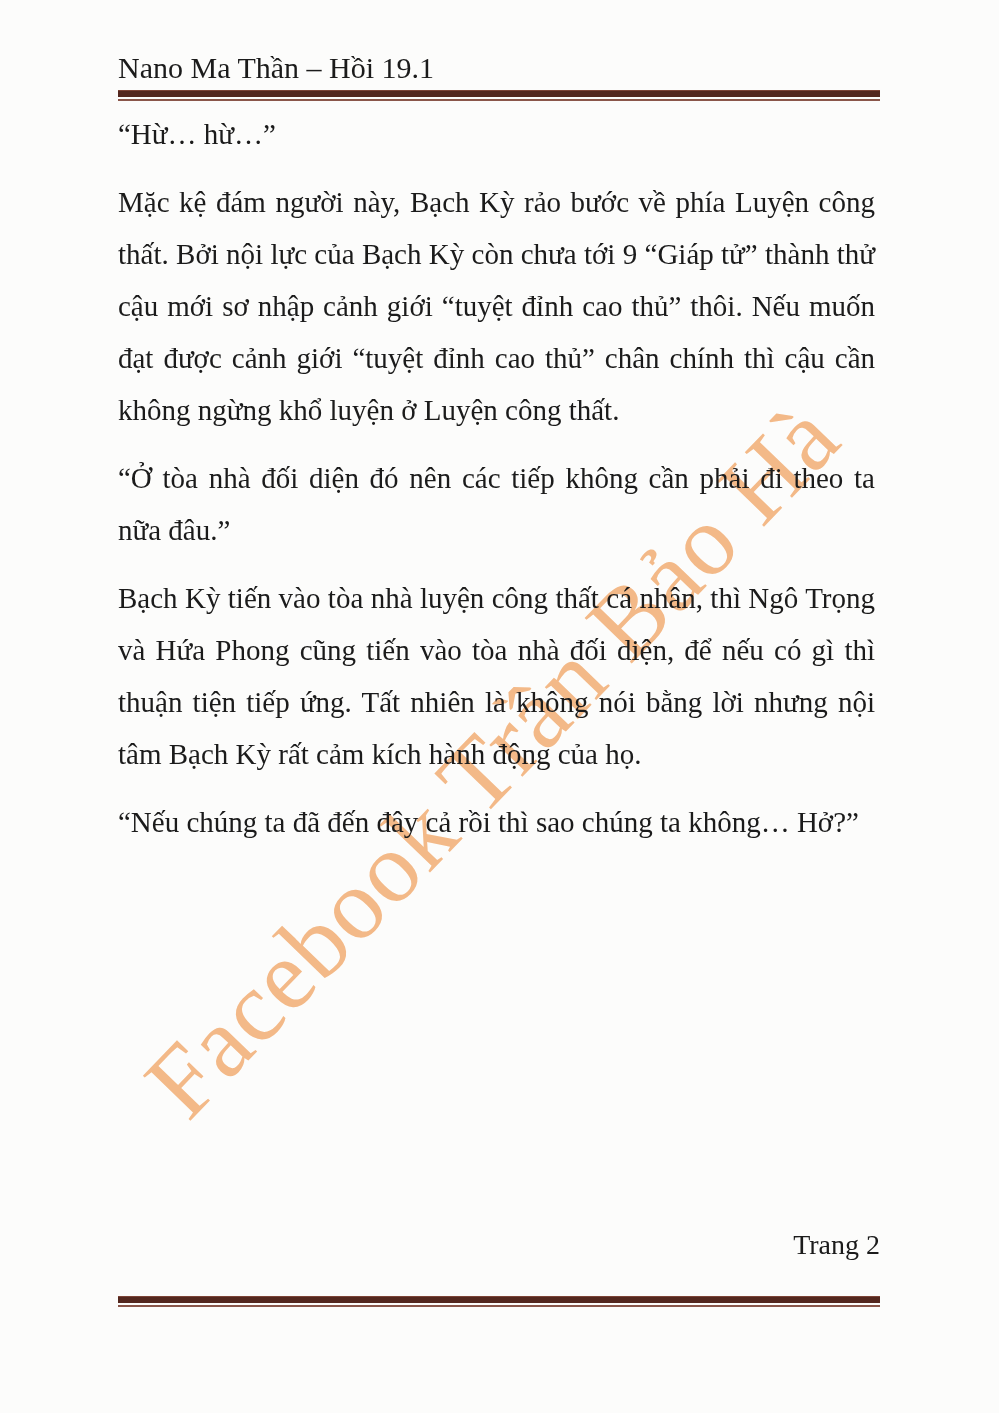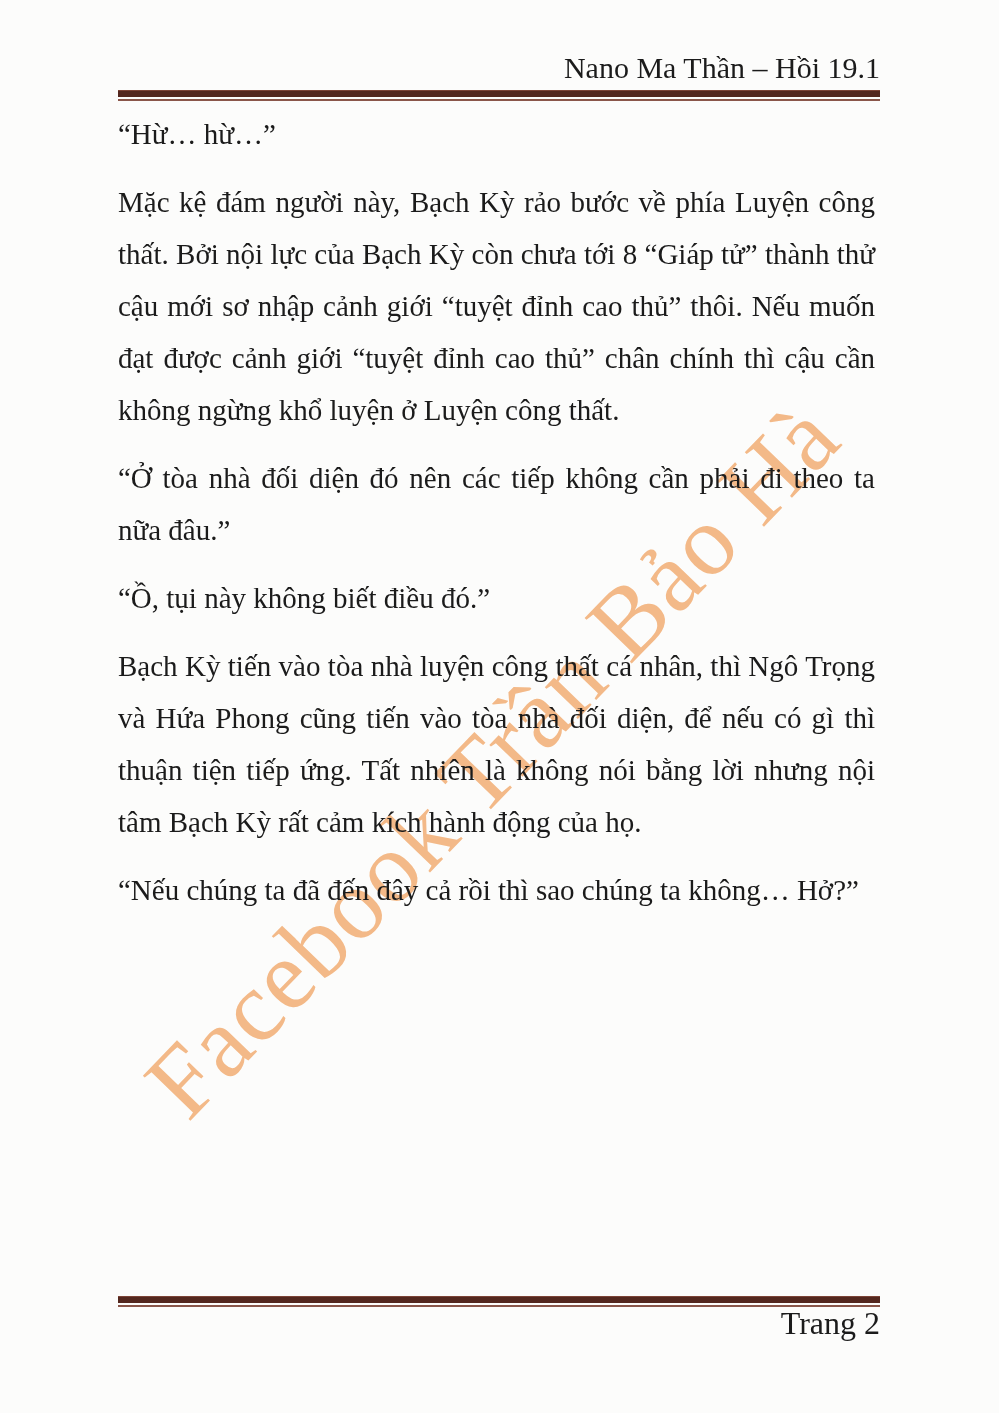--- a/index.html
+++ b/index.html
@@ -31,21 +31,21 @@
     user-select: none;
     pointer-events: none;
   }
   
   .header {
     position: absolute;
     left: 118px;
     right: 119px;
     top: 50px;
     display: flex;
-    justify-content: flex-end;
+    justify-content: flex-start;
     font-size: 30px;
     line-height: 36px;
     z-index: 1;
   }
   .rule {
     position: absolute;
     left: 118px;
     right: 119px;
     z-index: 1;
   }
@@ -73,22 +73,22 @@
     margin: 0 0 16px 0;
     font-size: 29px;
     line-height: 52px;
     text-align: justify;
     text-justify: inter-word;
   }
   
   .footer-label {
     position: absolute;
     right: 119px;
-    top: 1308px;
-    font-size: 32px;
+    top: 1230px;
+    font-size: 28px;
     line-height: 30px;
     z-index: 1;
   }
 </style>
 </head>
 <body>
 
 <div class="page">
 
   <div class="watermark">Facebook Trần Bảo Hà</div>
@@ -97,23 +97,22 @@
     <span>Nano Ma Thần – Hồi 19.1</span>
   </div>
 
   <div class="rule header-rule">
     <div class="thick"></div>
     <div class="thin"></div>
   </div>
 
   <div class="content">
     <p>“Hừ… hừ…”</p>
-    <p>Mặc kệ đám người này, Bạch Kỳ rảo bước về phía Luyện công thất. Bởi nội lực của Bạch Kỳ còn chưa tới 8 “Giáp tử” thành thử cậu mới sơ nhập cảnh giới “tuyệt đỉnh cao thủ” thôi. Nếu muốn đạt được cảnh giới “tuyệt đỉnh cao thủ” chân chính thì cậu cần không ngừng khổ luyện ở Luyện công thất.</p>
+    <p>Mặc kệ đám người này, Bạch Kỳ rảo bước về phía Luyện công thất. Bởi nội lực của Bạch Kỳ còn chưa tới 9 “Giáp tử” thành thử cậu mới sơ nhập cảnh giới “tuyệt đỉnh cao thủ” thôi. Nếu muốn đạt được cảnh giới “tuyệt đỉnh cao thủ” chân chính thì cậu cần không ngừng khổ luyện ở Luyện công thất.</p>
     <p>“Ở tòa nhà đối diện đó nên các tiếp không cần phải đi theo ta nữa đâu.”</p>
-    <p>“Ồ, tụi này không biết điều đó.”</p>
     <p>Bạch Kỳ tiến vào tòa nhà luyện công thất cá nhân, thì Ngô Trọng và Hứa Phong cũng tiến vào tòa nhà đối diện, để nếu có gì thì thuận tiện tiếp ứng. Tất nhiên là không nói bằng lời nhưng nội tâm Bạch Kỳ rất cảm kích hành động của họ.</p>
     <p>“Nếu chúng ta đã đến đây cả rồi thì sao chúng ta không… Hở?”</p>
   </div>
 
   <div class="rule footer-rule">
     <div class="thick"></div>
     <div class="thin"></div>
   </div>
 
   <div class="footer-label">Trang 2</div>

